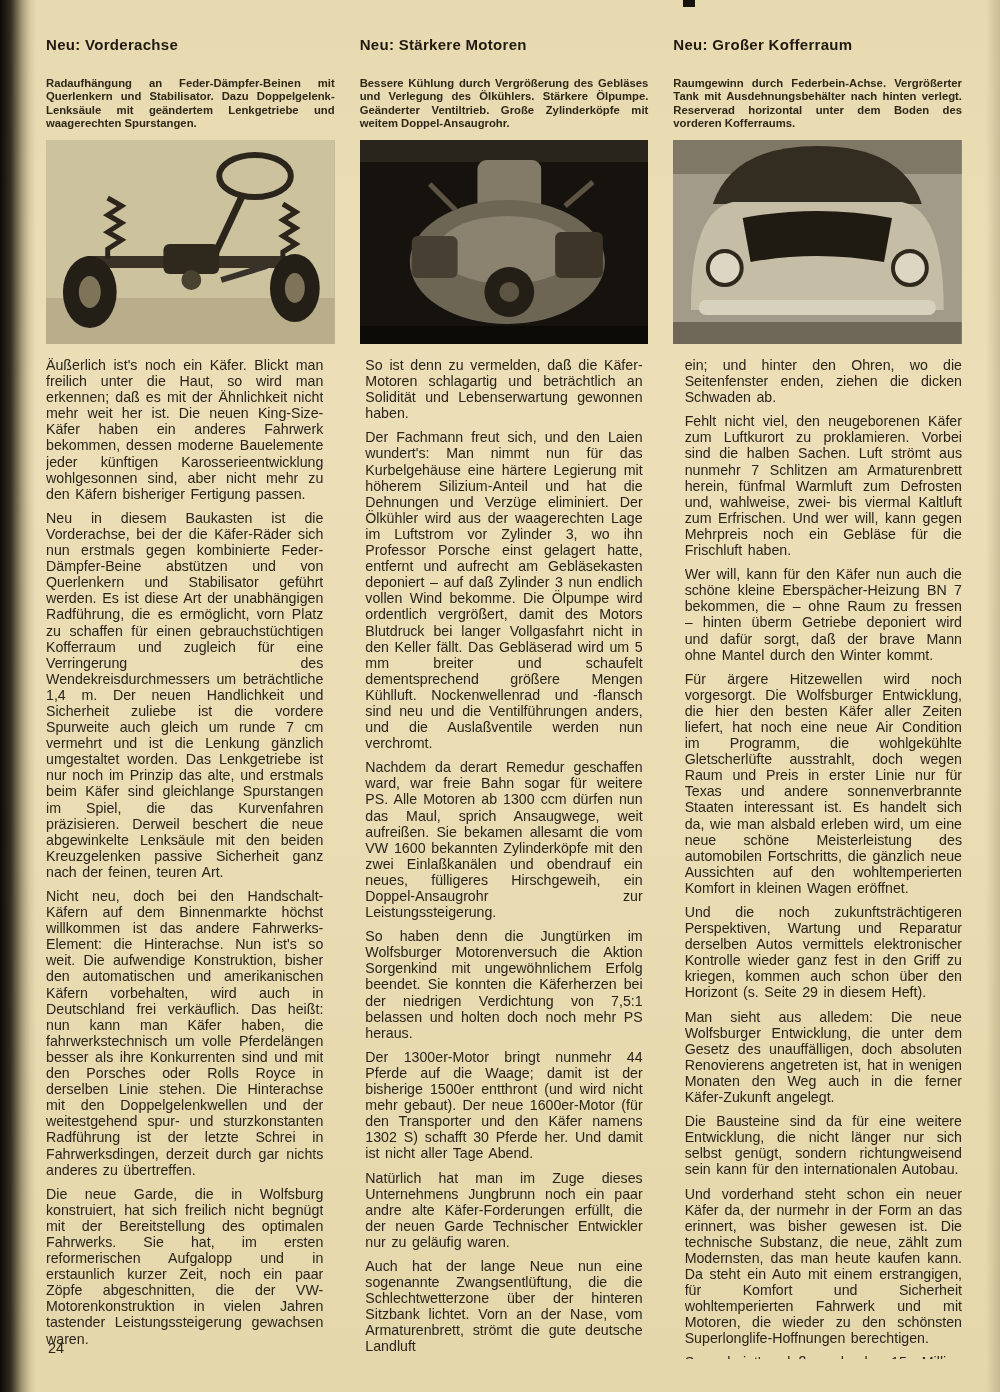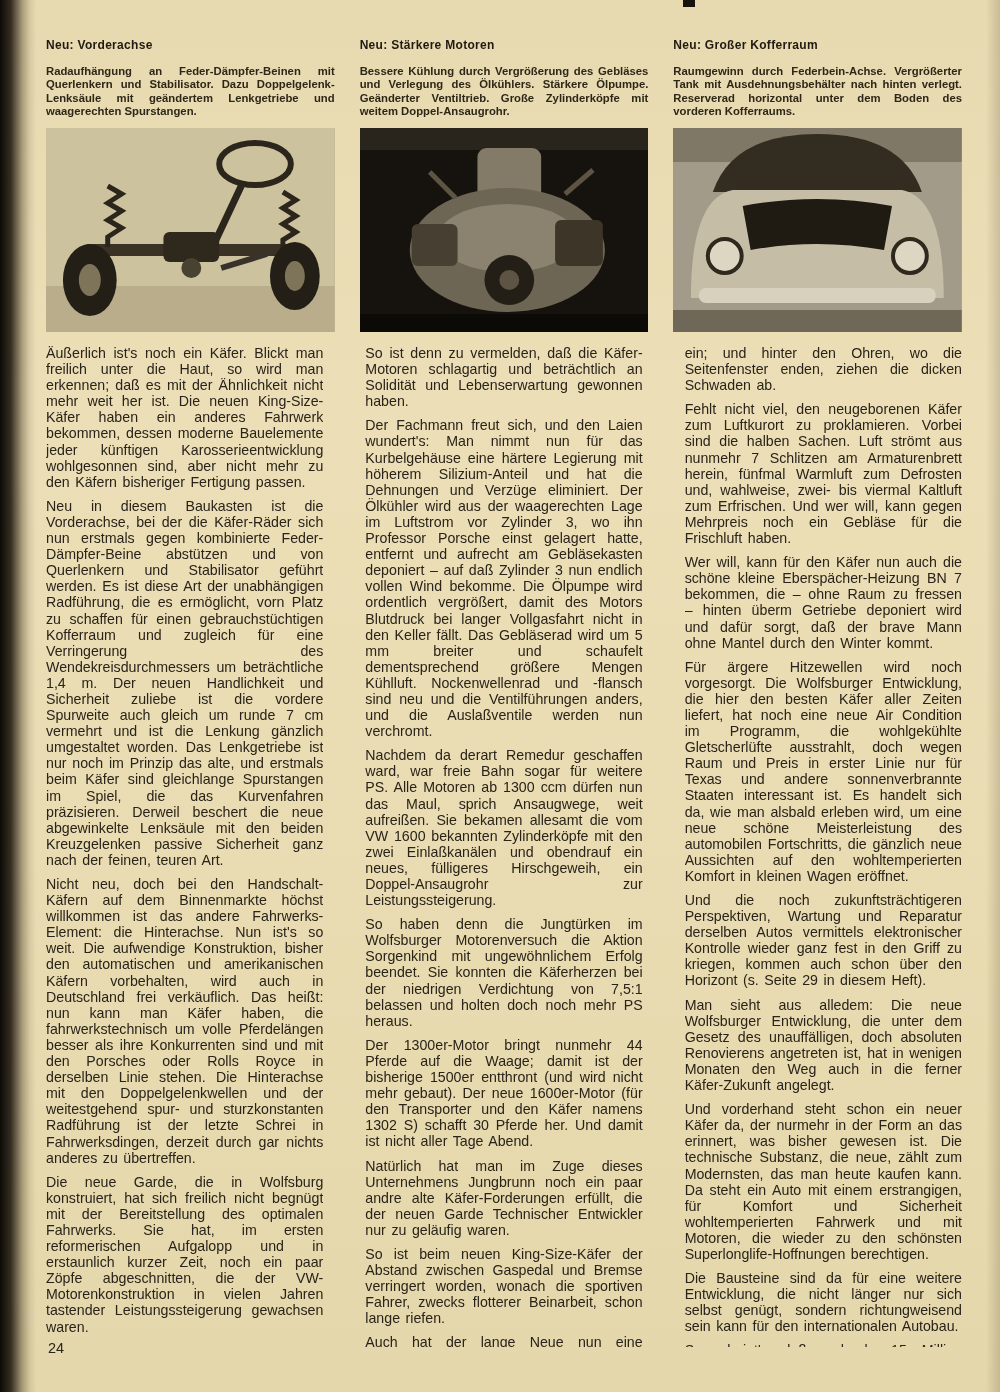--- a/index.html
+++ b/index.html
@@ -10,21 +10,21 @@
   }
   .spine{position:absolute;left:0;top:0;width:36px;height:100%;
     background:linear-gradient(90deg,#0d0a06 0%,rgba(22,15,8,.85) 30%,rgba(50,38,20,.35) 62%,rgba(80,64,36,.12) 82%,transparent 100%);
     pointer-events:none;z-index:5;}
   .edge-r{position:absolute;right:0;top:0;width:14px;height:100%;
     background:linear-gradient(270deg,rgba(60,48,26,.18),transparent);pointer-events:none;z-index:5;}
   .scanmark{position:absolute;left:683px;top:0;width:12px;height:7px;background:#16120c;z-index:6;}
 
   .features{display:grid;grid-template-columns:repeat(3,1fr);column-gap:25px;
     padding:36px 38px 0 46px;}
-  .feature h3{font-size:12px;line-height:18px;margin:0 0 11px 0;font-weight:bold;
+  .feature h3{font-size:15px;line-height:18px;margin:0 0 23px 0;font-weight:bold;
     letter-spacing:.3px;color:#201a12;}
   .caption{font-size:11.3px;line-height:13.3px;font-weight:bold;text-align:justify;
     margin:0 0 9px 0;min-height:54px;color:#2e2718;}
   .photo{height:204px;overflow:hidden;box-shadow:0 0 0 1px rgba(60,48,28,.25) inset;}
   .photo svg{display:block;width:100%;height:100%;}
 
   .columns{display:grid;grid-template-columns:repeat(3,1fr);column-gap:42px;
     padding:13px 38px 0 46px;}
   .col{height:1002px;overflow:hidden;}
   .col p{font-size:14.2px;line-height:16.1px;text-align:justify;margin:0 0 8px 0;
@@ -114,30 +114,29 @@
         <p lang="de">Nicht neu, doch bei den Handschalt-Käfern auf dem Binnenmarkte höchst willkommen ist das andere Fahrwerks-Element: die Hinterachse. Nun ist's so weit. Die aufwendige Konstruktion, bisher den automatischen und amerikanischen Käfern vorbehalten, wird auch in Deutschland frei verkäuflich. Das heißt: nun kann man Käfer haben, die fahrwerkstechnisch um volle Pferdelängen besser als ihre Konkurrenten sind und mit den Porsches oder Rolls Royce in derselben Linie stehen. Die Hinterachse mit den Doppelgelenkwellen und der weitestgehend spur- und sturzkonstanten Radführung ist der letzte Schrei in Fahrwerksdingen, derzeit durch gar nichts anderes zu übertreffen.</p>
         <p lang="de">Die neue Garde, die in Wolfsburg konstruiert, hat sich freilich nicht begnügt mit der Bereitstellung des optimalen Fahrwerks. Sie hat, im ersten reformerischen Aufgalopp und in erstaunlich kurzer Zeit, noch ein paar Zöpfe abgeschnitten, die der VW-Motorenkonstruktion in vielen Jahren tastender Leistungssteigerung gewachsen waren.</p>
       </div>
     <div class="col">
         <p lang="de">So ist denn zu vermelden, daß die Käfer-Motoren schlagartig und beträchtlich an Solidität und Lebenserwartung gewonnen haben.</p>
         <p lang="de">Der Fachmann freut sich, und den Laien wundert's: Man nimmt nun für das Kurbelgehäuse eine härtere Legierung mit höherem Silizium-Anteil und hat die Dehnungen und Verzüge eliminiert. Der Ölkühler wird aus der waagerechten Lage im Luftstrom vor Zylinder 3, wo ihn Professor Porsche einst gelagert hatte, entfernt und aufrecht am Gebläsekasten deponiert – auf daß Zylinder 3 nun endlich vollen Wind bekomme. Die Ölpumpe wird ordentlich vergrößert, damit des Motors Blutdruck bei langer Vollgasfahrt nicht in den Keller fällt. Das Gebläserad wird um 5 mm breiter und schaufelt dementsprechend größere Mengen Kühlluft. Nockenwellenrad und -flansch sind neu und die Ventilführungen anders, und die Auslaßventile werden nun verchromt.</p>
         <p lang="de">Nachdem da derart Remedur geschaffen ward, war freie Bahn sogar für weitere PS. Alle Motoren ab 1300 ccm dürfen nun das Maul, sprich Ansaugwege, weit aufreißen. Sie bekamen allesamt die vom VW 1600 bekannten Zylinderköpfe mit den zwei Einlaßkanälen und obendrauf ein neues, fülligeres Hirschgeweih, ein Doppel-Ansaugrohr zur Leistungssteigerung.</p>
         <p lang="de">So haben denn die Jungtürken im Wolfsburger Motorenversuch die Aktion Sorgenkind mit ungewöhnlichem Erfolg beendet. Sie konnten die Käferherzen bei der niedrigen Verdichtung von 7,5:1 belassen und holten doch noch mehr PS heraus.</p>
         <p lang="de">Der 1300er-Motor bringt nunmehr 44 Pferde auf die Waage; damit ist der bisherige 1500er entthront (und wird nicht mehr gebaut). Der neue 1600er-Motor (für den Transporter und den Käfer namens 1302 S) schafft 30 Pferde her. Und damit ist nicht aller Tage Abend.</p>
         <p lang="de">Natürlich hat man im Zuge dieses Unternehmens Jungbrunn noch ein paar andre alte Käfer-Forderungen erfüllt, die der neuen Garde Technischer Entwickler nur zu geläufig waren.</p>
-        <p lang="de">So ist beim neuen King-Size-Käfer der Abstand zwischen Gaspedal und Bremse verringert worden, wonach die sportiven Fahrer, zwecks flotterer Beinarbeit, schon lange riefen.</p>
         <p lang="de">Auch hat der lange Neue nun eine sogenannte Zwangsentlüftung, die die Schlechtwetterzone über der hinteren Sitzbank lichtet. Vorn an der Nase, vom Armaturenbrett, strömt die gute deutsche Landluft</p>
       </div>
     <div class="col">
         <p lang="de">ein; und hinter den Ohren, wo die Seitenfenster enden, ziehen die dicken Schwaden ab.</p>
         <p lang="de">Fehlt nicht viel, den neugeborenen Käfer zum Luftkurort zu proklamieren. Vorbei sind die halben Sachen. Luft strömt aus nunmehr 7 Schlitzen am Armaturenbrett herein, fünfmal Warmluft zum Defrosten und, wahlweise, zwei- bis viermal Kaltluft zum Erfrischen. Und wer will, kann gegen Mehrpreis noch ein Gebläse für die Frischluft haben.</p>
         <p lang="de">Wer will, kann für den Käfer nun auch die schöne kleine Eberspächer-Heizung BN 7 bekommen, die – ohne Raum zu fressen – hinten überm Getriebe deponiert wird und dafür sorgt, daß der brave Mann ohne Mantel durch den Winter kommt.</p>
         <p lang="de">Für ärgere Hitzewellen wird noch vorgesorgt. Die Wolfsburger Entwicklung, die hier den besten Käfer aller Zeiten liefert, hat noch eine neue Air Condition im Programm, die wohlgekühlte Gletscherlüfte ausstrahlt, doch wegen Raum und Preis in erster Linie nur für Texas und andere sonnenverbrannte Staaten interessant ist. Es handelt sich da, wie man alsbald erleben wird, um eine neue schöne Meisterleistung des automobilen Fortschritts, die gänzlich neue Aussichten auf den wohltemperierten Komfort in kleinen Wagen eröffnet.</p>
         <p lang="de">Und die noch zukunftsträchtigeren Perspektiven, Wartung und Reparatur derselben Autos vermittels elektronischer Kontrolle wieder ganz fest in den Griff zu kriegen, kommen auch schon über den Horizont (s. Seite 29 in diesem Heft).</p>
         <p lang="de">Man sieht aus alledem: Die neue Wolfsburger Entwicklung, die unter dem Gesetz des unauffälligen, doch absoluten Renovierens angetreten ist, hat in wenigen Monaten den Weg auch in die ferner Käfer-Zukunft angelegt.</p>
+        <p lang="de">Die Bausteine sind da für eine weitere Entwicklung, die nicht länger nur sich selbst genügt, sondern richtungweisend sein kann für den internationalen Autobau.</p>
         <p lang="de">Und vorderhand steht schon ein neuer Käfer da, der nurmehr in der Form an das erinnert, was bisher gewesen ist. Die technische Substanz, die neue, zählt zum Modernsten, das man heute kaufen kann. Da steht ein Auto mit einem erstrangigen, für Komfort und Sicherheit wohltemperierten Fahrwerk und mit Motoren, die wieder zu den schönsten Superlonglife-Hoffnungen berechtigen.</p>
-        <p lang="de">Die Bausteine sind da für eine weitere Entwicklung, die nicht länger nur sich selbst genügt, sondern richtungweisend sein kann für den internationalen Autobau.</p>
         <p lang="de">So scheint's, daß auch der 15. Million noch viele weitere folgen werden. Die Käfer-Renaissance hat erst begonnen.</p>
       </div>
   </div>
 
   <div class="pagenum">24</div>
 </div>
 
 </body></html>

